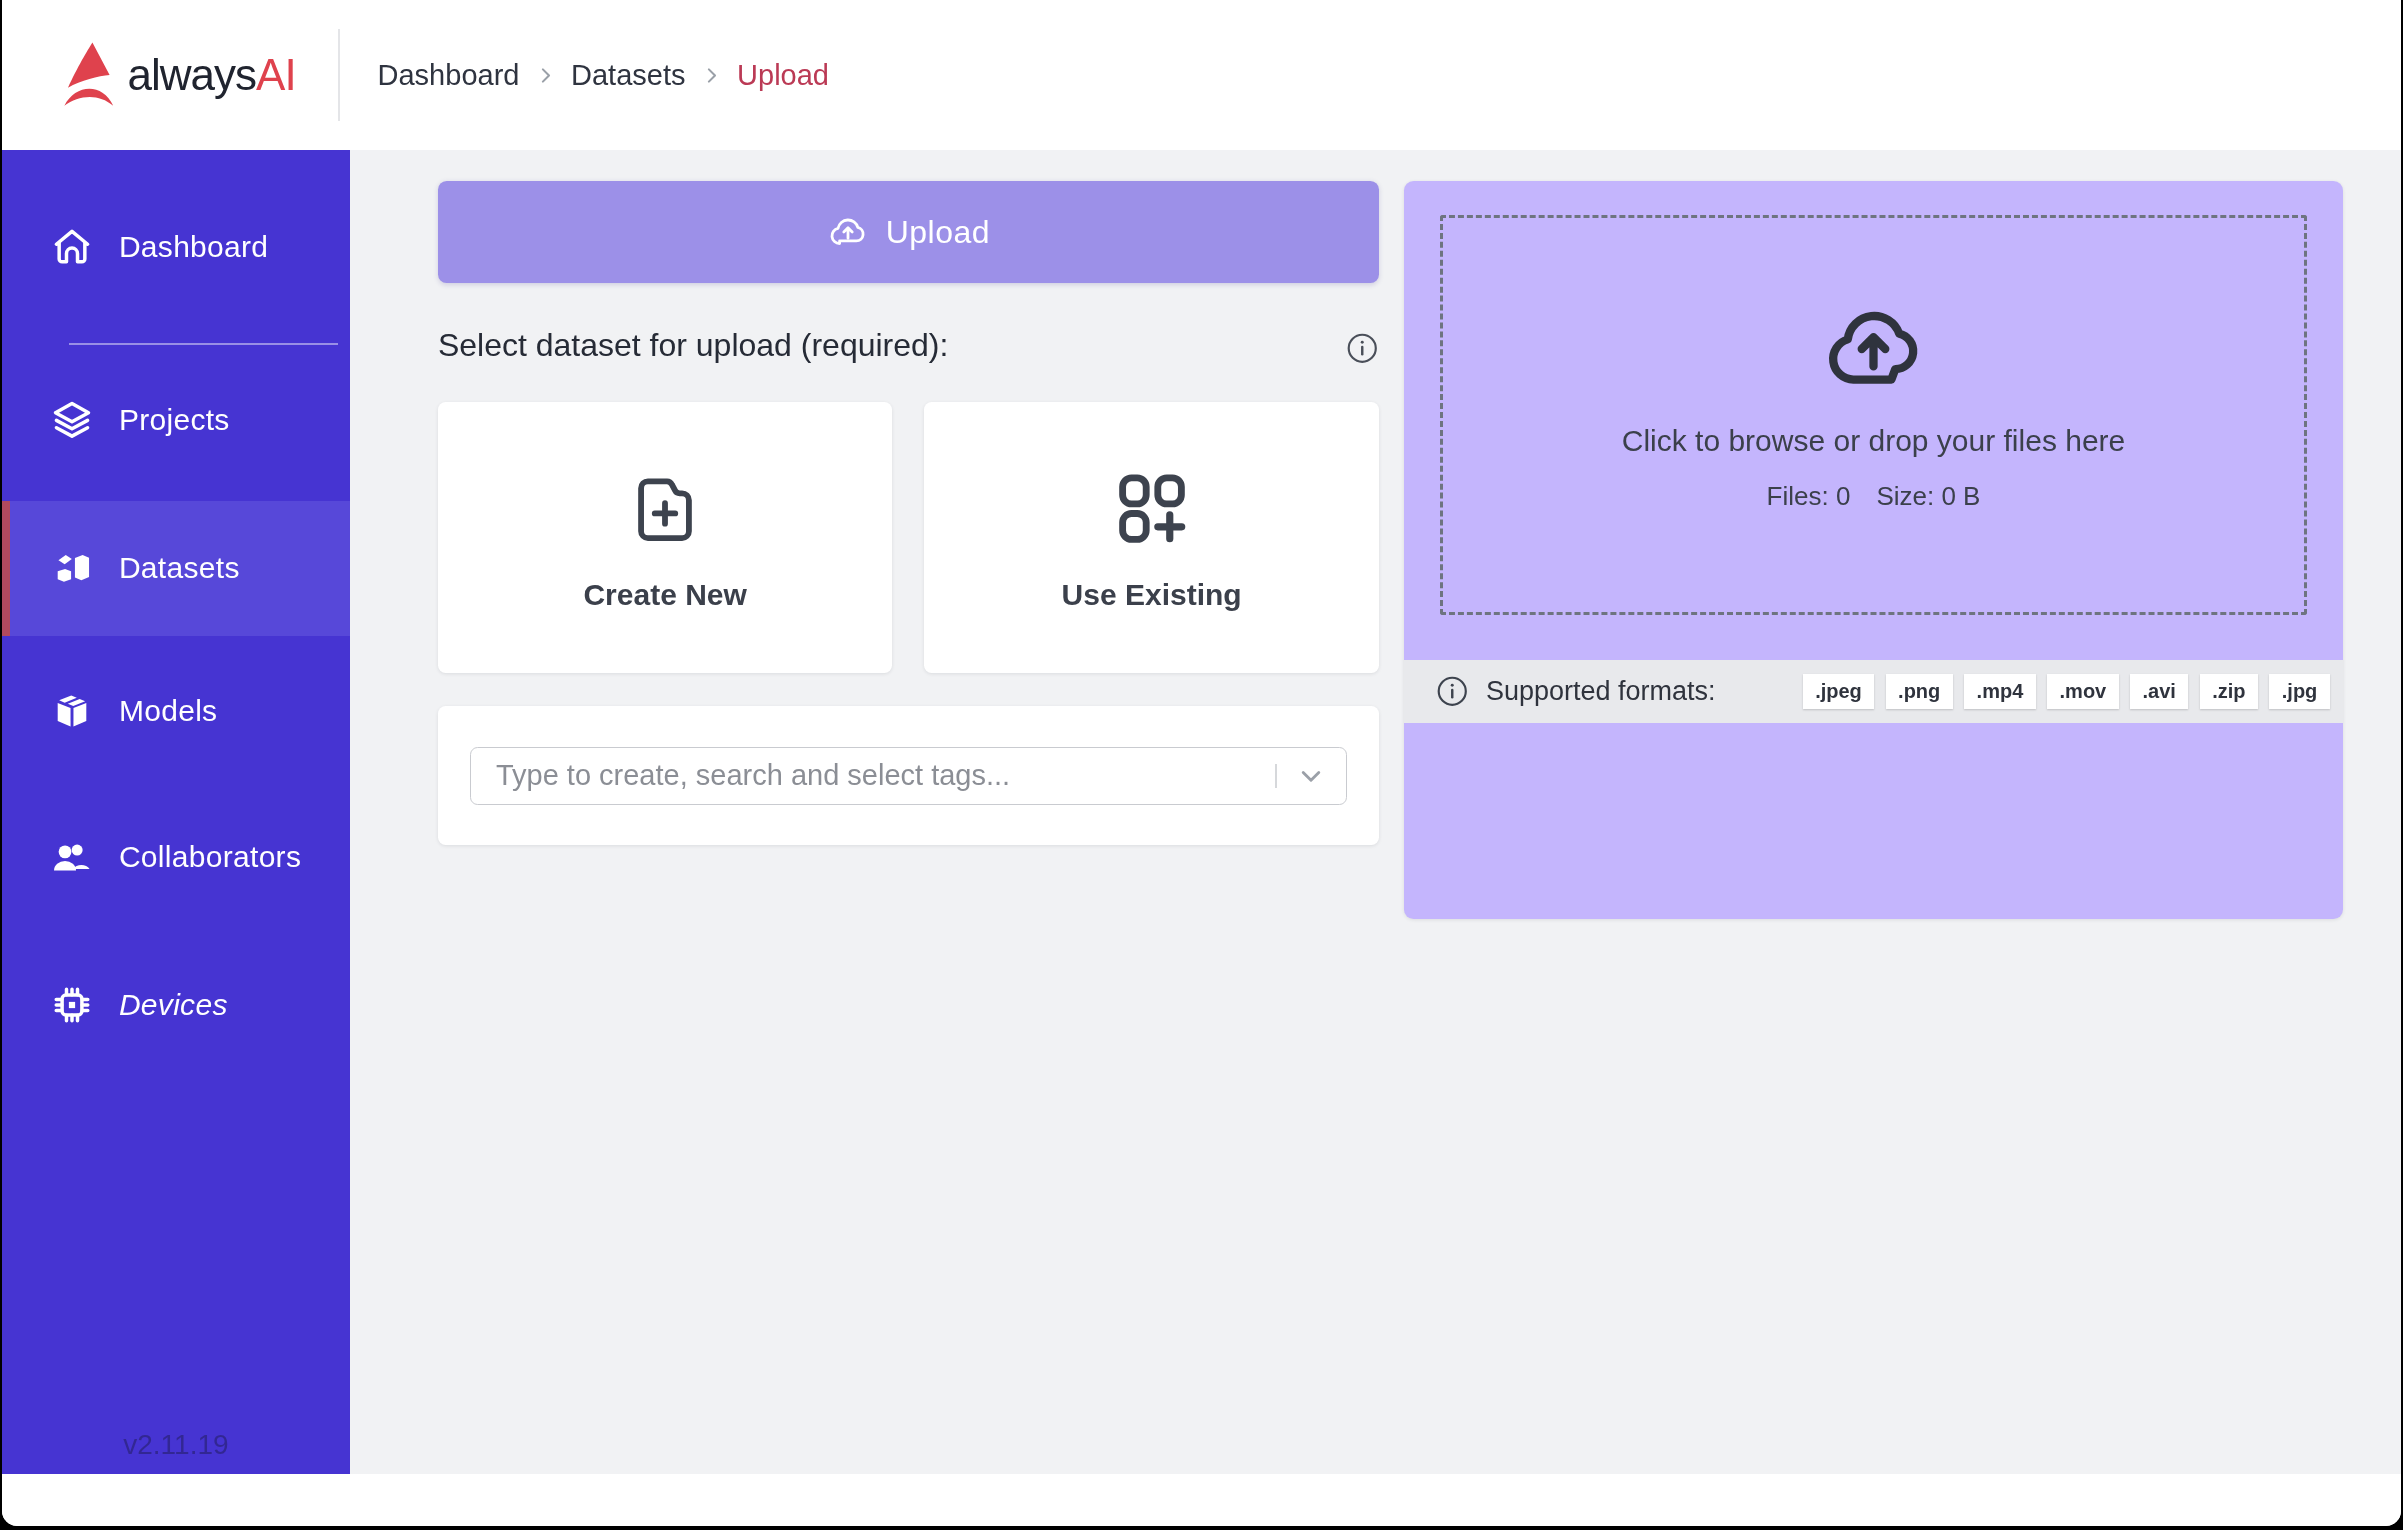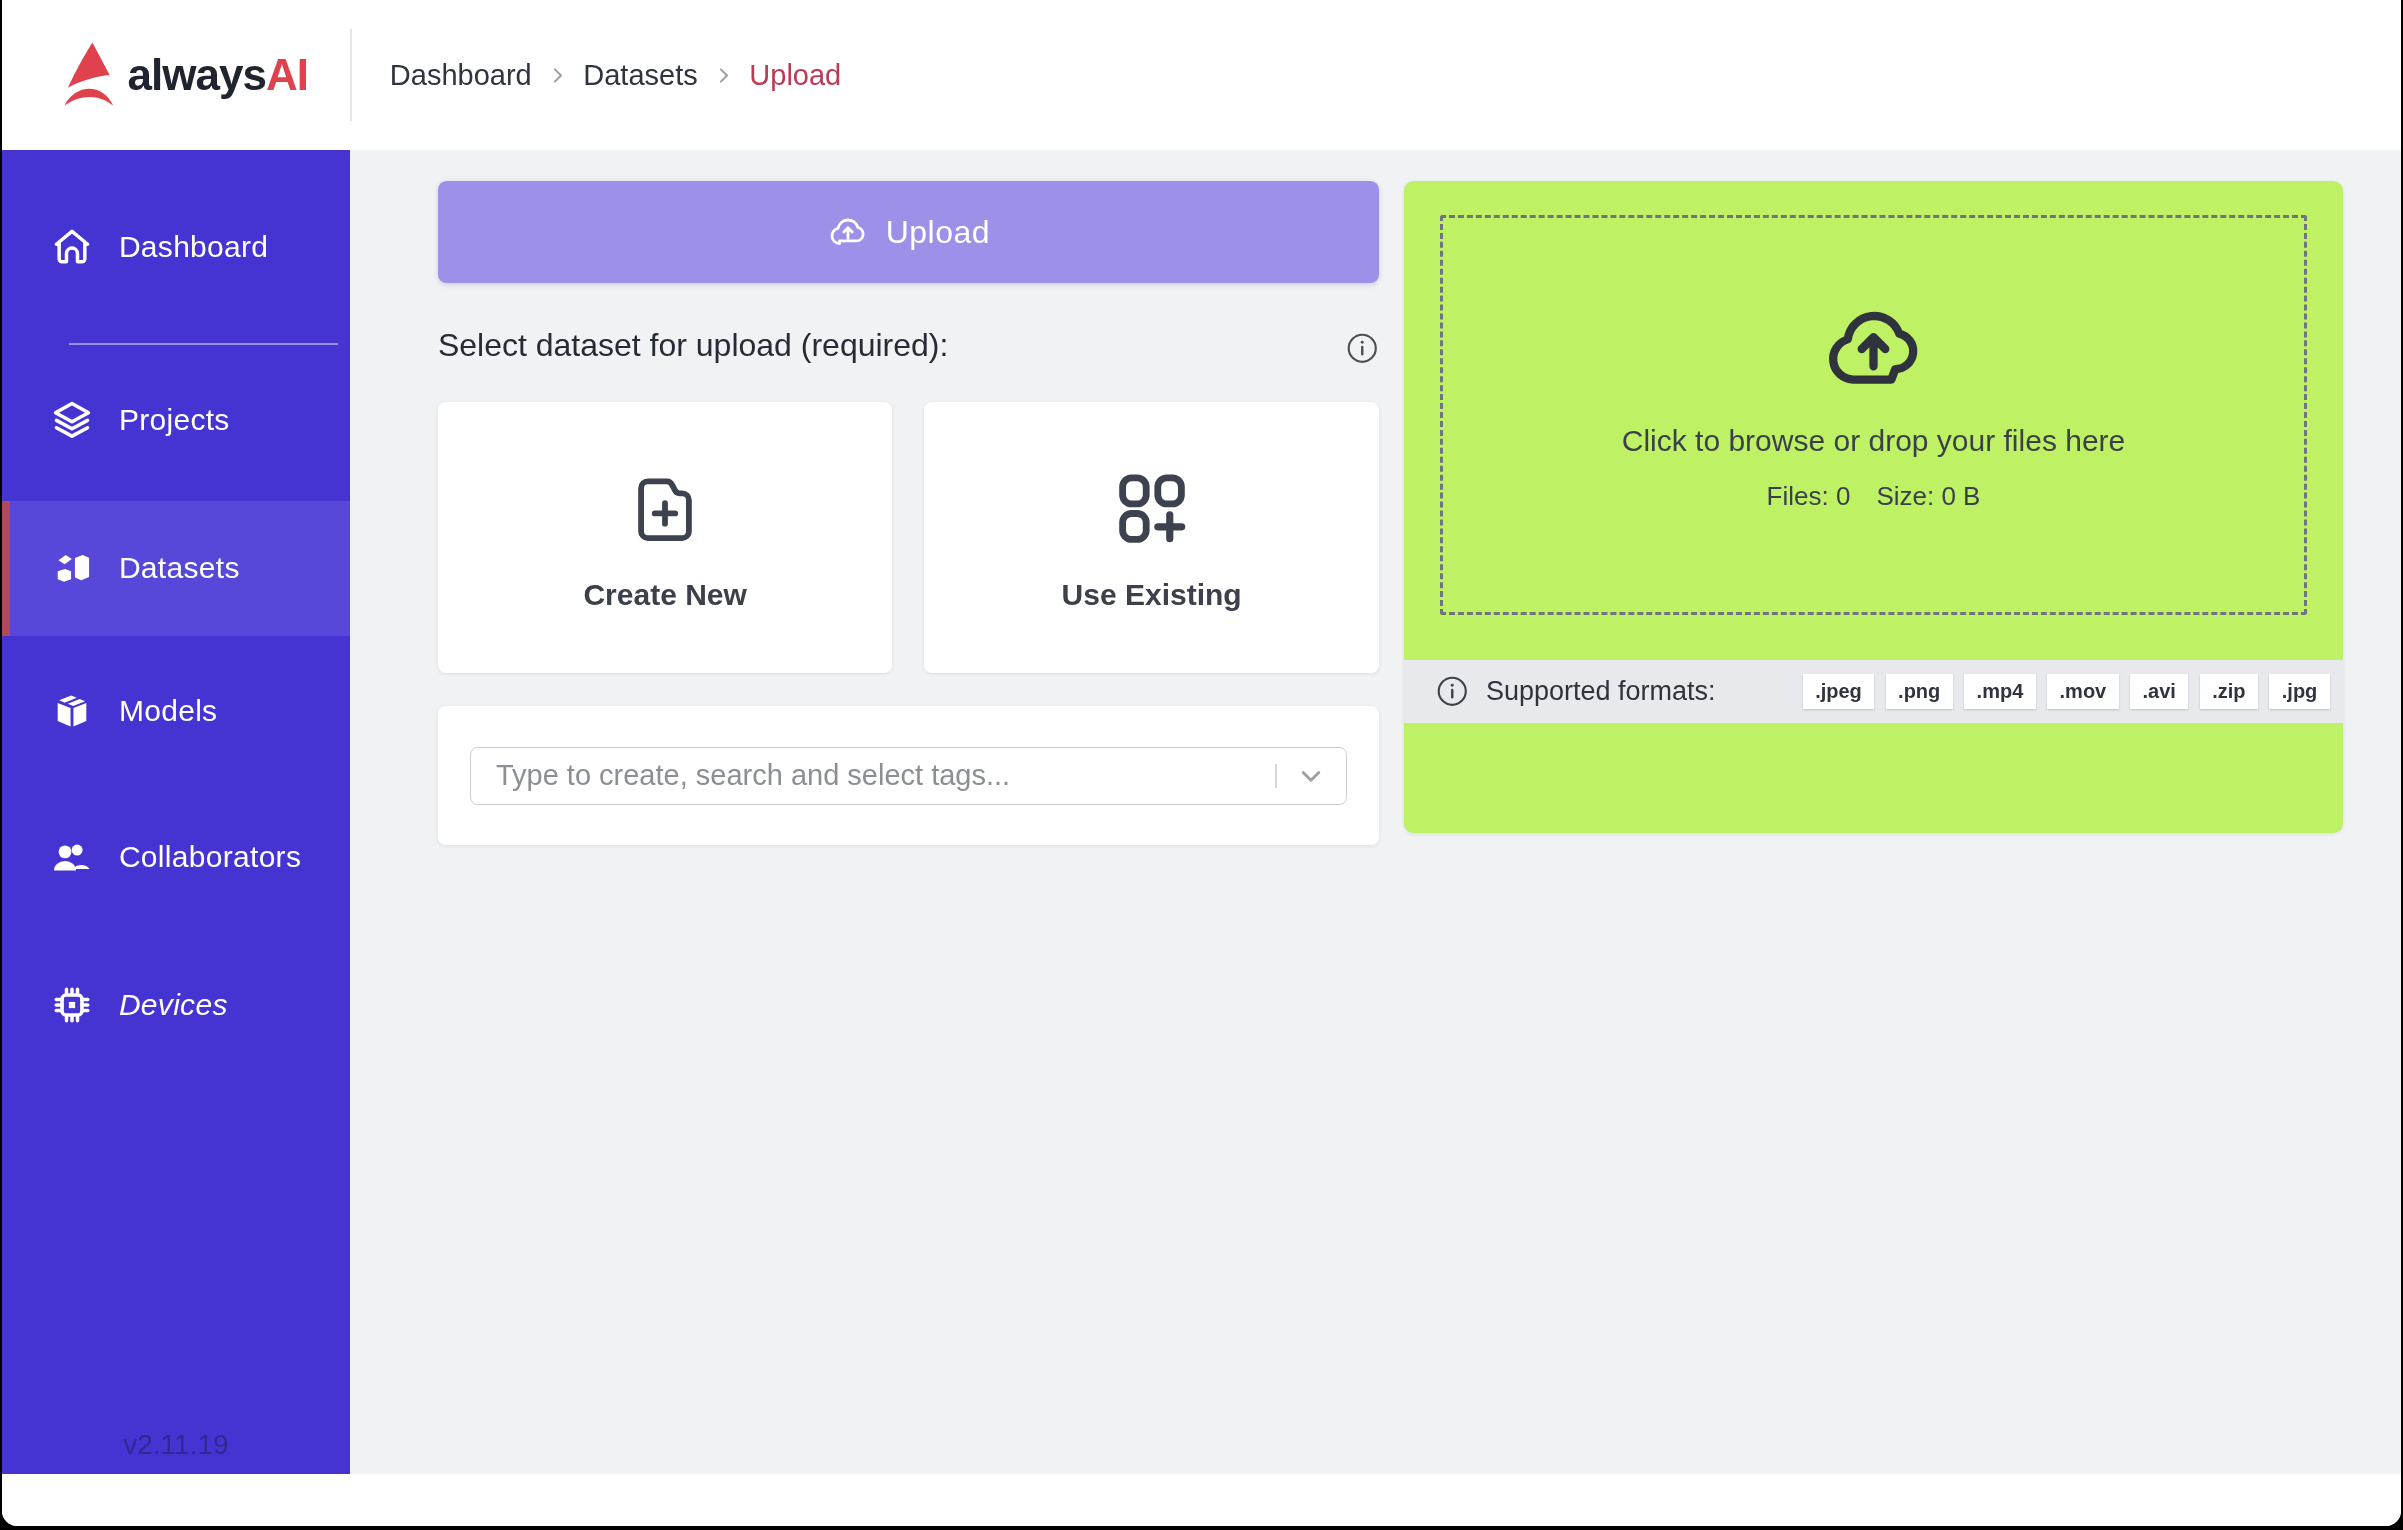--- a/index.html
+++ b/index.html
@@ -9,21 +9,21 @@
   }
   *{margin:0;padding:0;box-sizing:border-box;}
   html,body{width:2403px;height:1530px;}
   body{background:#000;font-family:"Liberation Sans",sans-serif;position:relative;}
   .window{position:absolute;left:1.9px;right:1.9px;top:0;bottom:3.8px;background:#fff;
     border-radius:0 0 15.3px 15.3px;overflow:hidden;display:flex;flex-direction:column;}
   
   .header{height:150px;background:#fff;display:flex;align-items:center;padding:0 29px 0 59px;flex:0 0 auto;}
   .logo{display:flex;align-items:center;cursor:pointer;}
   .logo-mark{width:61px;height:76px;margin-right:5.7px;}
-  .logo-text{font-size:44px;font-weight:700;color:#20242f;letter-spacing:-1px;}
+  .logo-text{font-size:44px;font-weight:400;color:#20242f;letter-spacing:-1px;}
   .logo-text .ai{color:var(--brand_red);}
   .hdr-divider{width:1.9px;height:92px;background:#e4e5e8;margin:0 38px 0 42px;}
   .breadcrumb{display:flex;align-items:center;gap:15.3px;}
   .crumb{font-size:29px;font-weight:500;color:var(--text_dark);cursor:pointer;}
   .crumb.current{color:var(--breadcrumb_current);cursor:default;}
   .crumb-sep{width:21px;height:21px;}
   .hdr-right{margin-left:auto;display:flex;align-items:center;}
   .doc-link{font-size:29px;color:var(--text_dark);cursor:pointer;}
   .hdr-divider2{width:1.9px;height:103px;background:#e4e5e8;margin:0 54px 0 48px;}
   .user-icon{width:48px;height:48px;cursor:pointer;}
@@ -62,21 +62,21 @@
   .tags-card{margin-top:33px;background:#fff;border-radius:7.6px;box-shadow:0 1px 3.8px rgba(30,35,50,.10);
     height:139px;display:flex;align-items:center;padding:0 32px;}
   .tags-input-wrap{position:relative;width:100%;height:58px;}
   .tags-input{width:100%;height:100%;border:1.9px solid #c9cbd0;border-radius:7.6px;font-size:29px;
     color:#3b404b;padding:0 105px 0 25px;font-family:"Liberation Sans",sans-serif;background:#fff;outline:none;}
   .tags-input::placeholder{color:#8b8e95;}
   .tags-divider{position:absolute;right:70px;top:17px;bottom:17px;width:1.9px;background:#d6d8db;}
   .tags-chevron{position:absolute;right:19px;top:50%;transform:translateY(-50%);width:34px;height:34px;cursor:pointer;}
   
   .col-right{flex:1 1 auto;max-width:941px;}
-  .upload-card{background:#bef264;border-radius:9.6px;box-shadow:0 1px 3.8px rgba(30,35,50,.10);height:652px;overflow:hidden;text-align:right;}
+  .upload-card{background:#c4b5fd;border-radius:9.6px;box-shadow:0 1px 3.8px rgba(30,35,50,.10);height:738px;overflow:hidden;text-align:right;}
   .dropzone{margin:34px 36px 0 36px;height:400px;border:3.8px dashed #6e7480;border-radius:2.9px;
     display:flex;flex-direction:column;align-items:center;cursor:pointer;}
   .dz-cloud{width:111px;height:96px;margin-top:76px;}
   .dz-title{margin-top:34px;font-size:30px;font-weight:500;color:#3b404b;}
   .dz-meta{margin-top:23px;display:flex;gap:26px;font-size:26px;font-weight:500;color:#3b404b;}
   .formats-band{margin-top:45px;height:63px;background:var(--formats_band);display:flex;align-items:center;
     padding:0 13.4px 0 32.5px;}
   .formats-label{font-size:27px;font-weight:500;color:#2f333d;margin-left:17px;}
   .badges{margin-left:auto;display:flex;gap:11.5px;}
   .badge{background:#fff;border-radius:0;padding:5.7px 12.4px;font-size:20px;font-weight:700;color:#2f333d;

